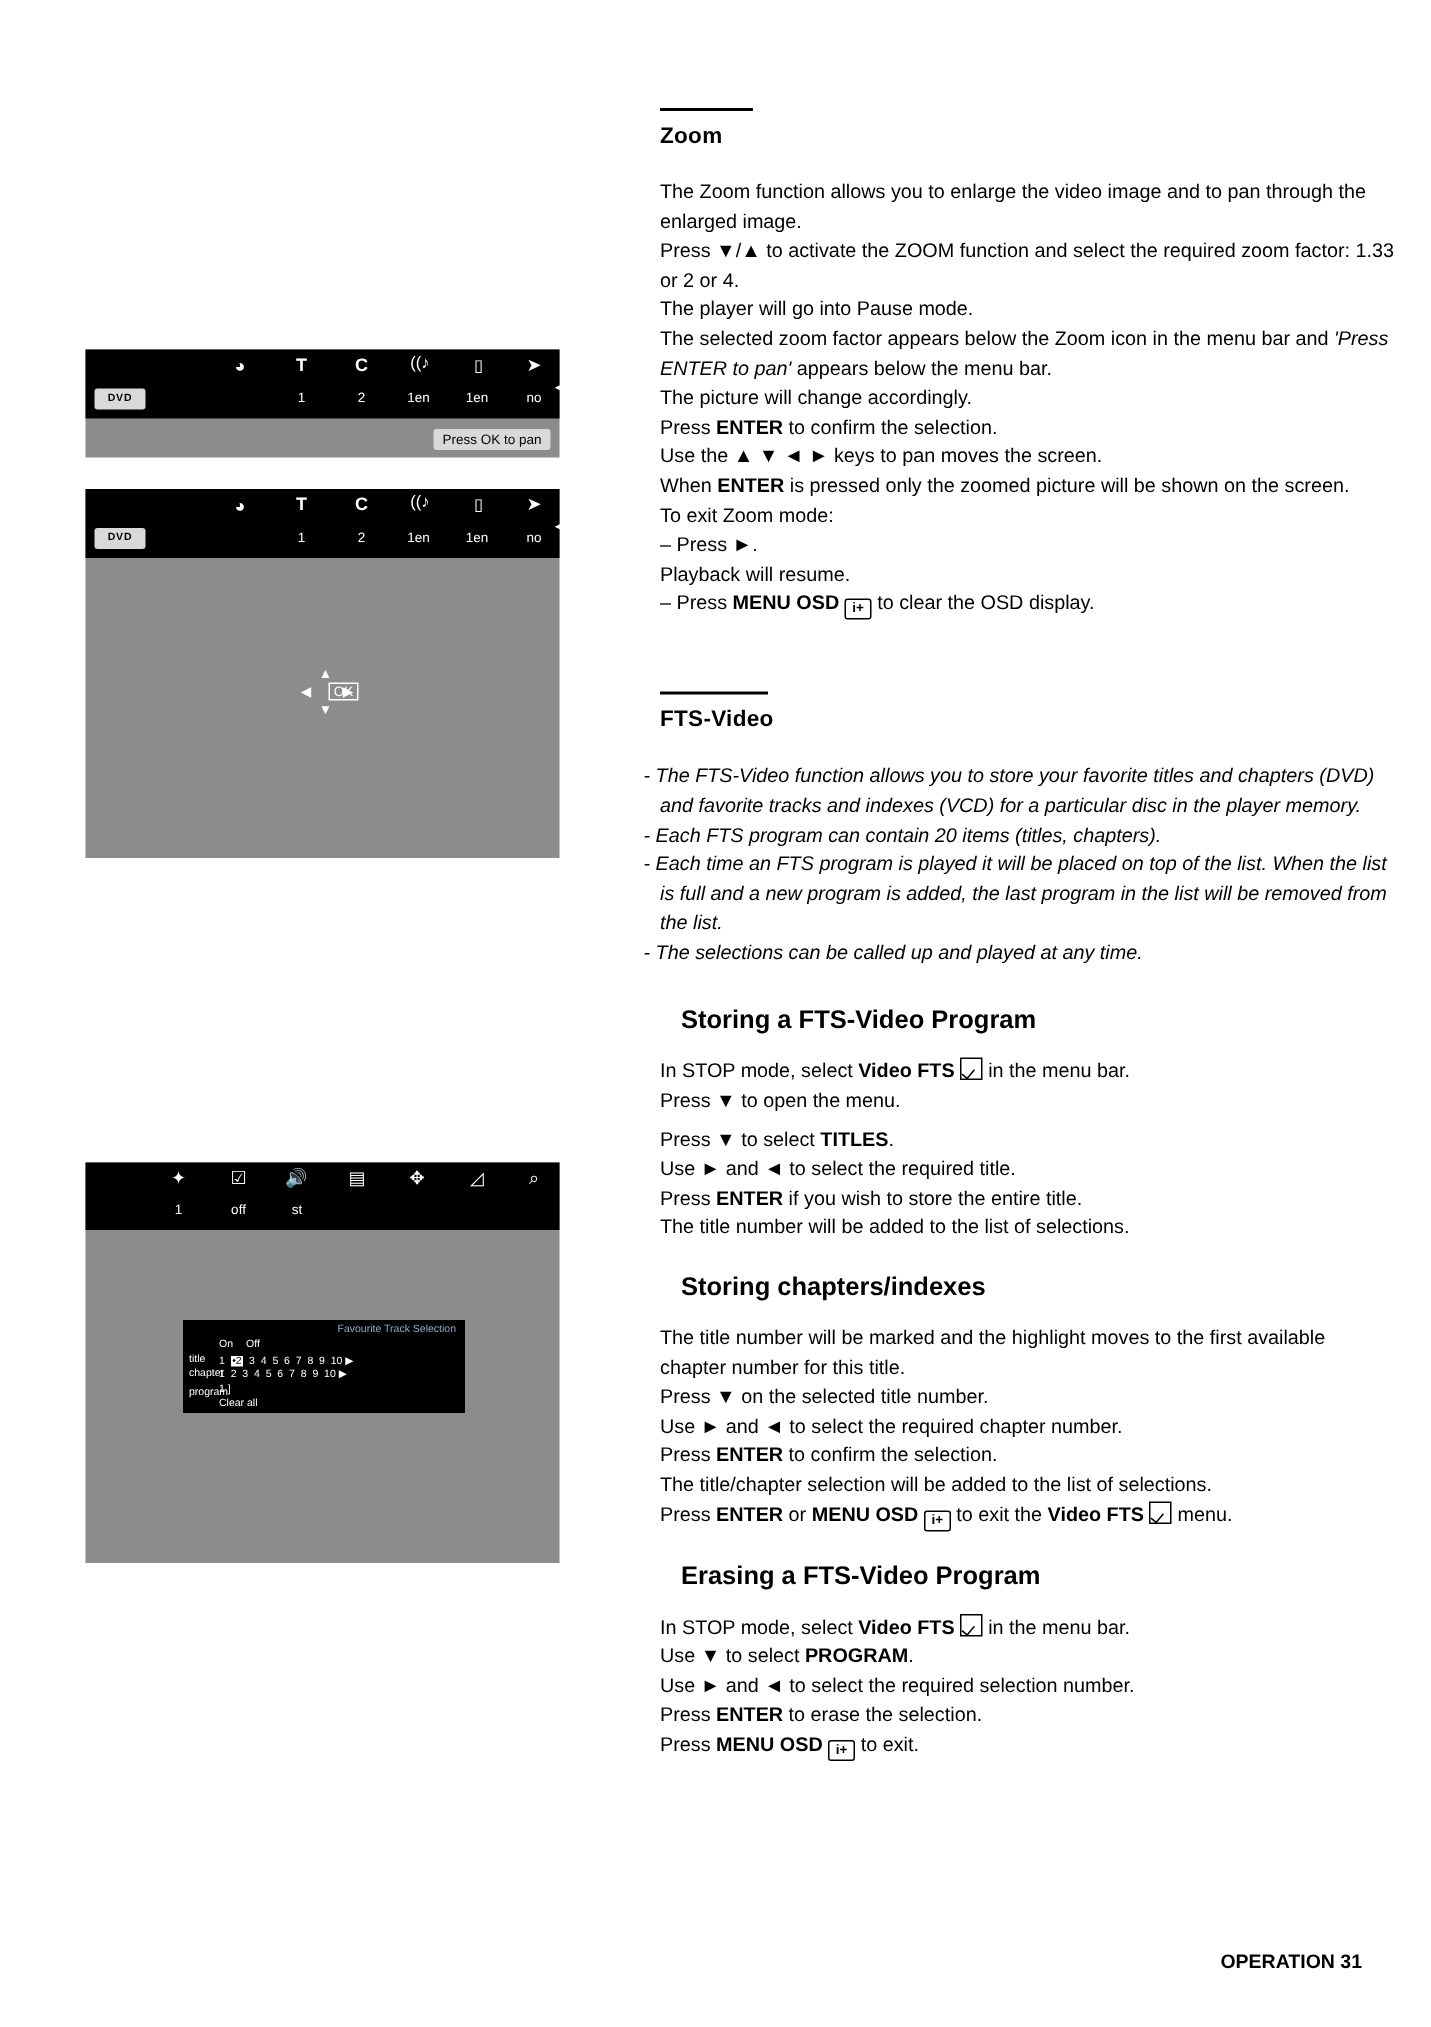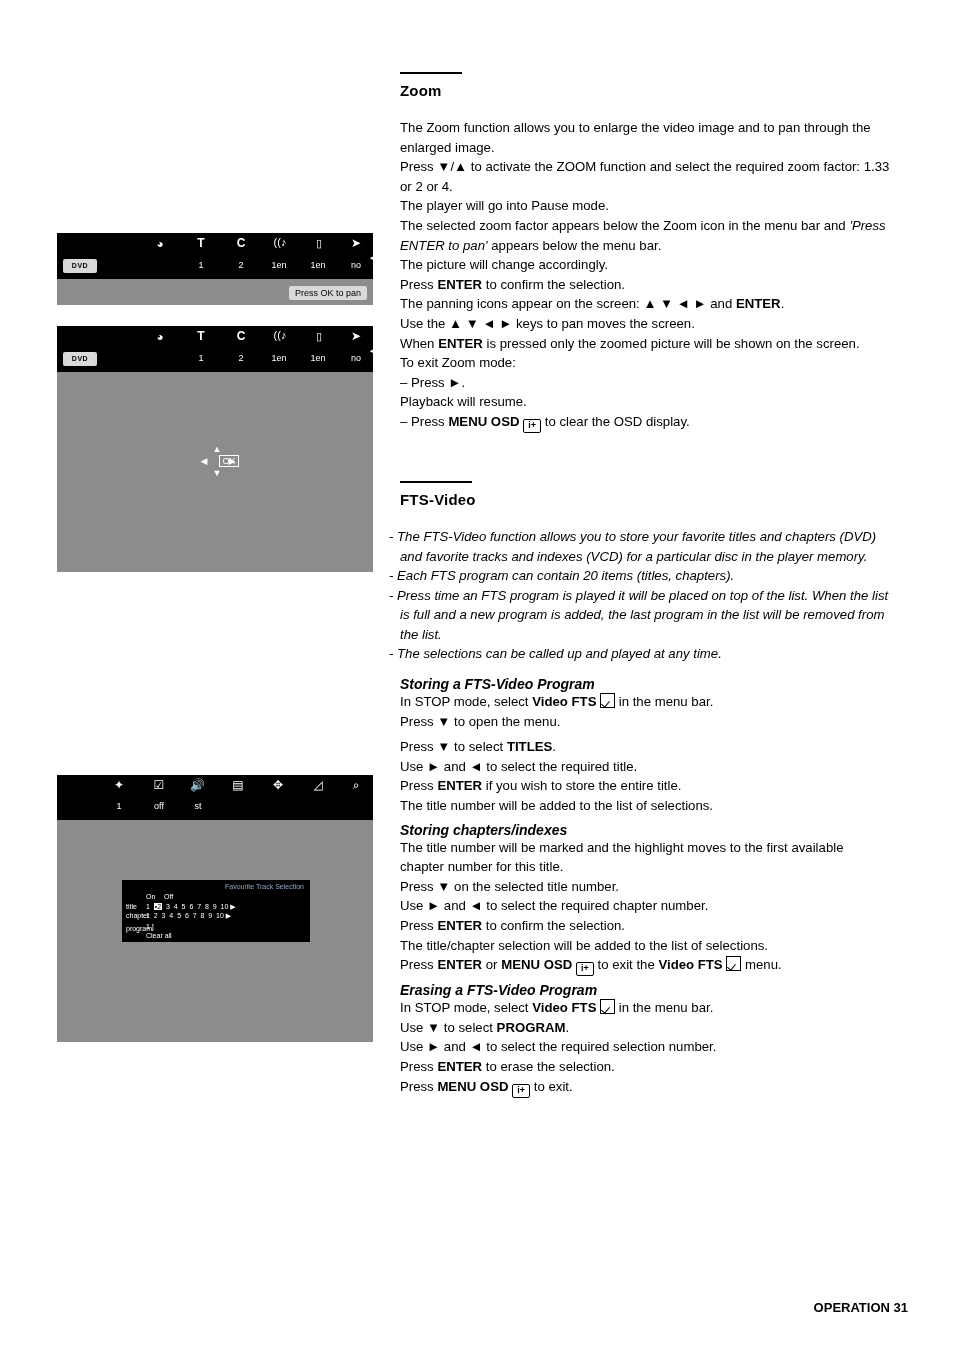--- a/index.html
+++ b/index.html
@@ -7,41 +7,41 @@
     width:954px;height:1351px;background:#ffffff;
     font-family:"Liberation Sans", sans-serif;
     color:#000;
     position:relative;
     overflow:hidden;
   }
   .page{position:relative;width:954px;height:1351px;}
 
   
   .col-right{
-    position:absolute;left:400px;top:72px;width:490px;
+    position:absolute;left:440px;top:72px;width:490px;
   }
   h2.section{
     font-size:15px;font-weight:bold;margin:0;padding:0;
     letter-spacing:0.2px;
   }
   .rule{
     width:62px;height:2px;background:#000;margin-bottom:8px;
   }
   .rule.wide{width:72px;}
   p.body{
     font-size:13.2px;line-height:19.6px;margin:0;padding:0;
   }
   .gap-lg{height:19px;}
   .gap-md{height:12px;}
   .gap-sm{height:6px;}
   .indent{padding-left:28px;display:block;}
   .b{font-weight:bold;}
   .i{font-style:italic;}
   h3.sub{
-    font-size:14px;font-weight:bold;margin:0;padding:0;font-style:italic;
+    font-size:17px;font-weight:bold;margin:14px;padding:0;
   }
   .hang{padding-left:11px;text-indent:-11px;font-style:italic;}
   .ico-zoom{
     width:12px;height:12px;border:1.4px solid #000;border-radius:50%;
     position:relative;display:inline-block;vertical-align:-2px;
   }
   .ico-zoom:after{
     content:"";position:absolute;width:5px;height:1.6px;background:#000;
     right:-4px;bottom:0px;transform:rotate(45deg);
   }
@@ -211,37 +211,36 @@
     <div class="rule"></div>
     <h2 class="section">Zoom</h2>
     <div class="gap-lg"></div>
 
     <p class="body">The Zoom function allows you to enlarge the video image and to pan through the enlarged image.</p>
     <p class="body">Press ▼/▲ to activate the ZOOM function and select the required zoom factor: 1.33 or 2 or 4.</p>
     <p class="body indent">The player will go into Pause mode.</p>
     <p class="body indent"><span>The selected zoom factor appears below the Zoom icon in the menu bar and </span><span class="i">'Press ENTER to pan'</span><span> appears below the menu bar.</span></p>
     <p class="body indent">The picture will change accordingly.</p>
     <p class="body"><span>Press </span><span class="b">ENTER</span><span> to confirm the selection.</span></p>
-    <p class="body indent"><span>The panning icons appear on the screen: ▲ ▼ ◄ ► and </span><span class="b">ENTER</span><span>.</span></p>
     <p class="body">Use the ▲ ▼ ◄ ► keys to pan moves the screen.</p>
     <p class="body"><span>When </span><span class="b">ENTER</span><span> is pressed only the zoomed picture will be shown on the screen.</span></p>
     <p class="body">To exit Zoom mode:</p>
     <p class="body">– Press ►.</p>
     <p class="body indent">Playback will resume.</p>
     <p class="body"><span>– Press </span><span class="b">MENU OSD</span> <span class="ico-osd">i+</span><span> to clear the OSD display.</span></p>
 
     <div style="height:48px;"></div>
 
     <div class="rule wide"></div>
     <h2 class="section">FTS-Video</h2>
     <div class="gap-lg"></div>
 
     <p class="body hang">- The FTS-Video function allows you to store your favorite titles and chapters (DVD) and favorite tracks and indexes (VCD) for a particular disc in the player memory.</p>
     <p class="body hang">- Each FTS program can contain 20 items (titles, chapters).</p>
-    <p class="body hang">- Press time an FTS program is played it will be placed on top of the list. When the list is full and a new program is added, the last program in the list will be removed from the list.</p>
+    <p class="body hang">- Each time an FTS program is played it will be placed on top of the list. When the list is full and a new program is added, the last program in the list will be removed from the list.</p>
     <p class="body hang">- The selections can be called up and played at any time.</p>
 
     <div class="gap-md"></div>
     <h3 class="sub">Storing a FTS-Video Program</h3>
     <p class="body"><span>In STOP mode, select </span><span class="b">Video FTS</span> <span class="ico-fts"></span><span> in the menu bar.</span></p>
     <p class="body">Press ▼  to open the menu.</p>
 
     <div class="gap-sm"></div>
     <p class="body"><span>Press ▼  to select </span><span class="b">TITLES</span><span>.</span></p>
     <p class="body">Use ► and ◄  to select the required title.</p>

